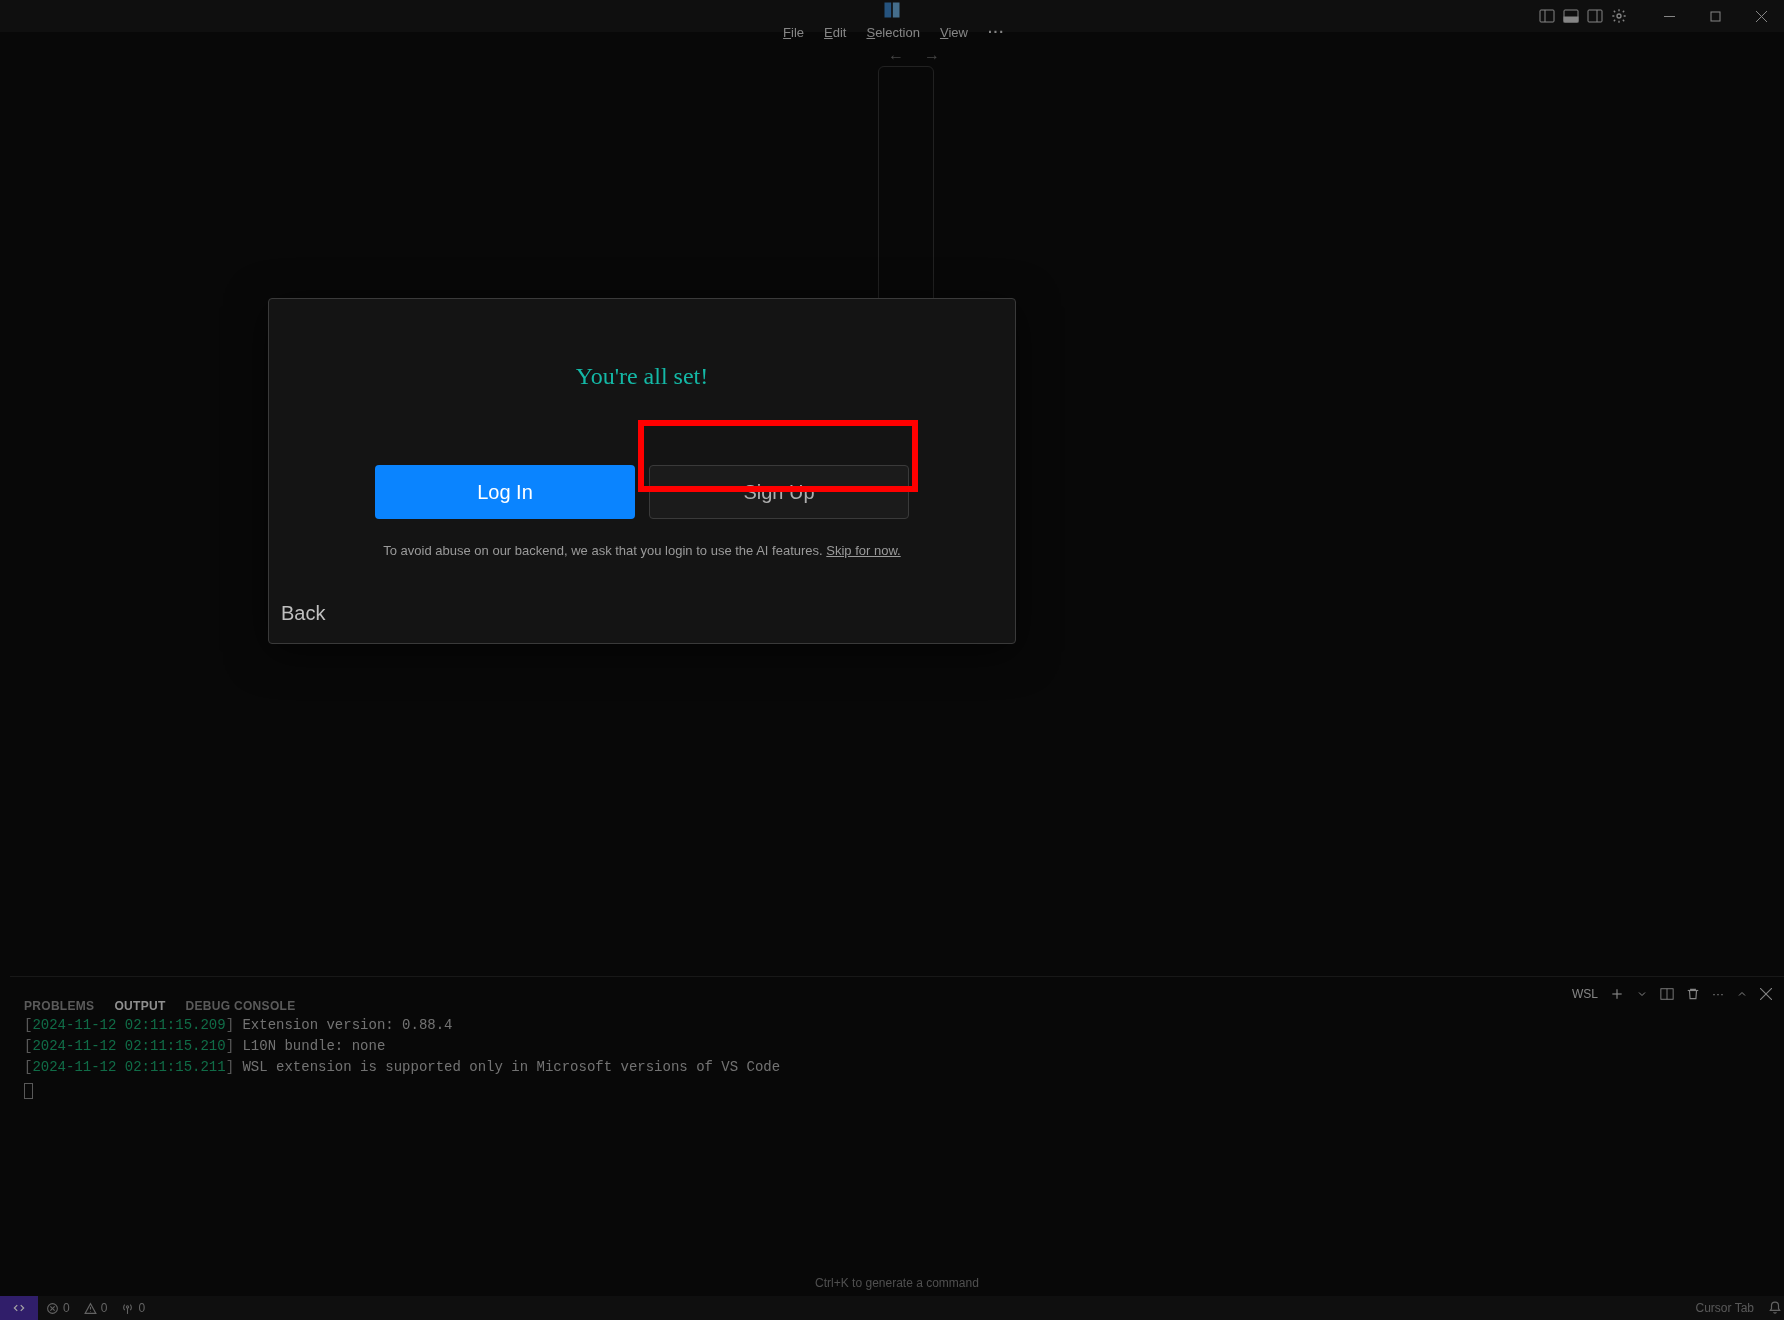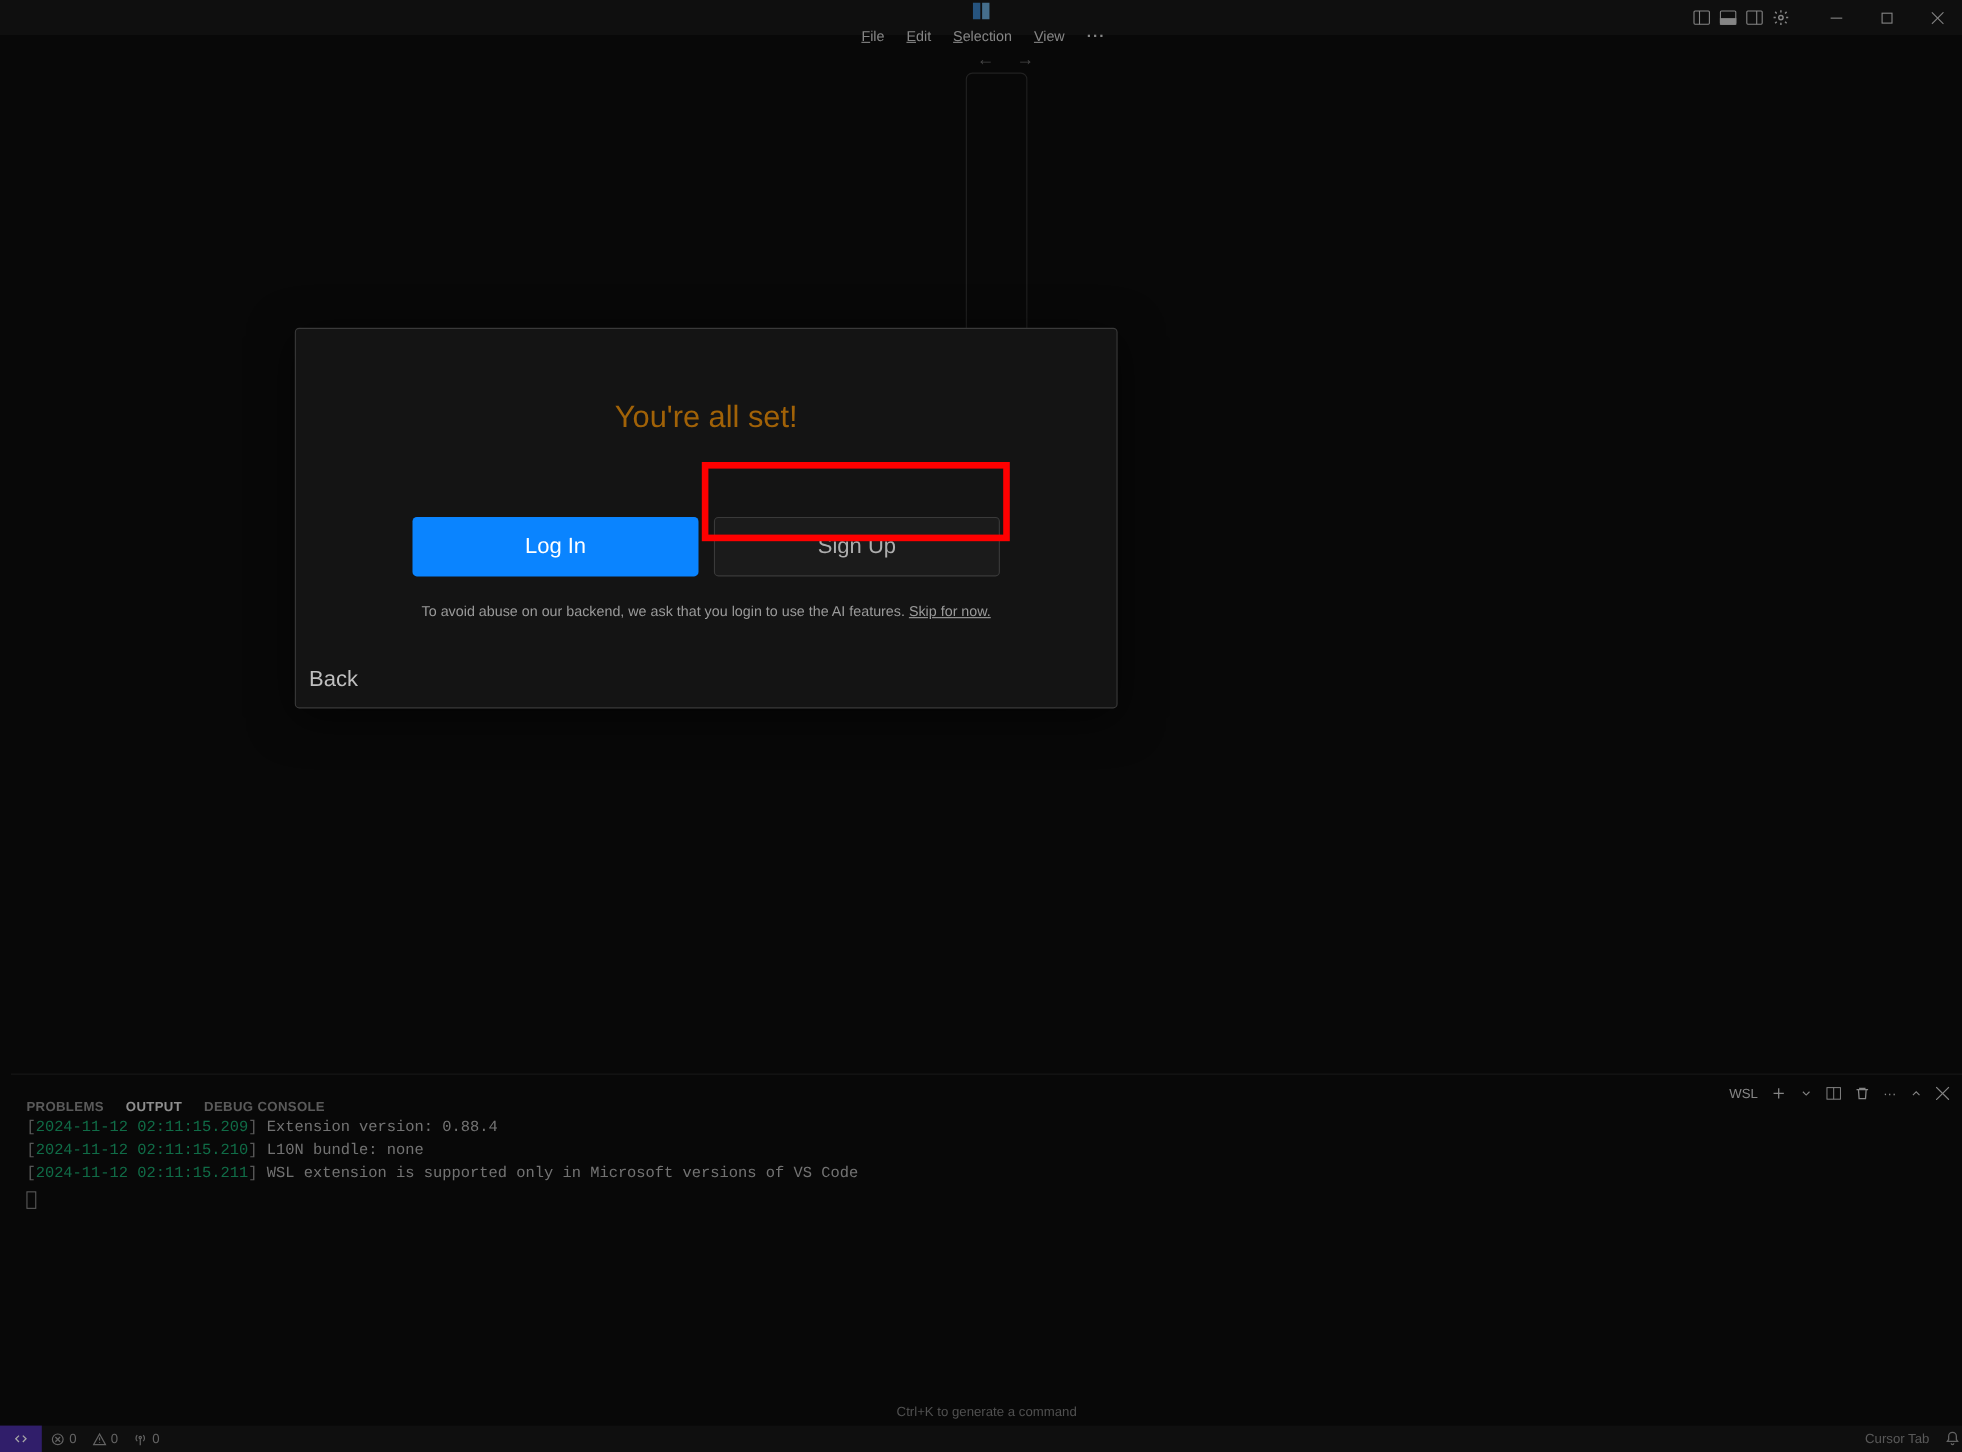--- a/index.html
+++ b/index.html
@@ -174,21 +174,21 @@
     width: 748px; height: 346px;
     background: #141414;
     border: 1px solid #3a3a3a;
     border-radius: 4px;
     box-shadow: 0 8px 40px rgba(0,0,0,.6);
     z-index:30;
     pointer-events:auto;
     padding: 64px 104px 0;
     display:flex; flex-direction:column; align-items:center;
   }
-  .modal-title { color:#a16207; font-size:28px; font-weight:400; margin-bottom: 28px; }
+  .modal-title { color:#14b8a6; font-size:24px; font-weight:400; margin-bottom: 28px; font-family: Liberation Serif, serif; }
   .modal-buttons { display:flex; gap:14px; width:100%; justify-content:center; }
   .modal-btn {
     flex:1; max-width:260px;
     height: 54px;
     border-radius:4px;
     display:flex;align-items:center;justify-content:center;
     font-size:20px;
     cursor:pointer;
     margin-top:47px;
   }

